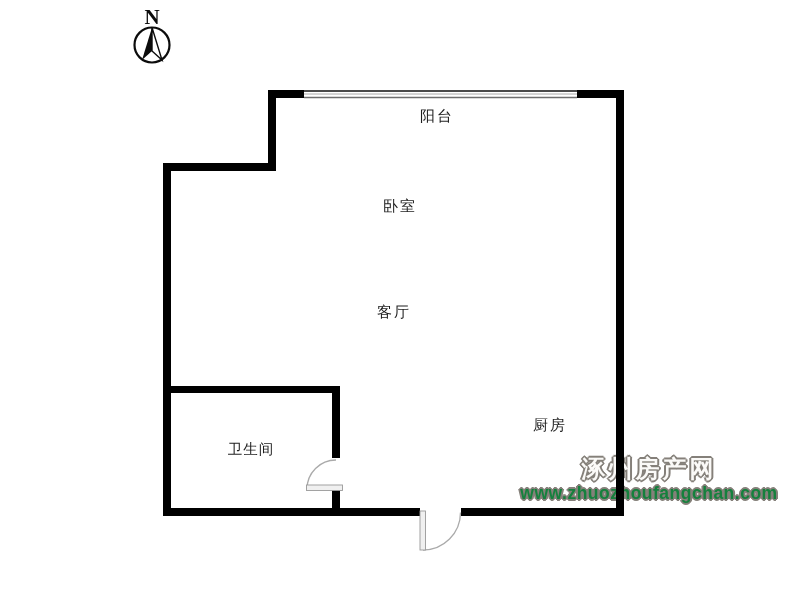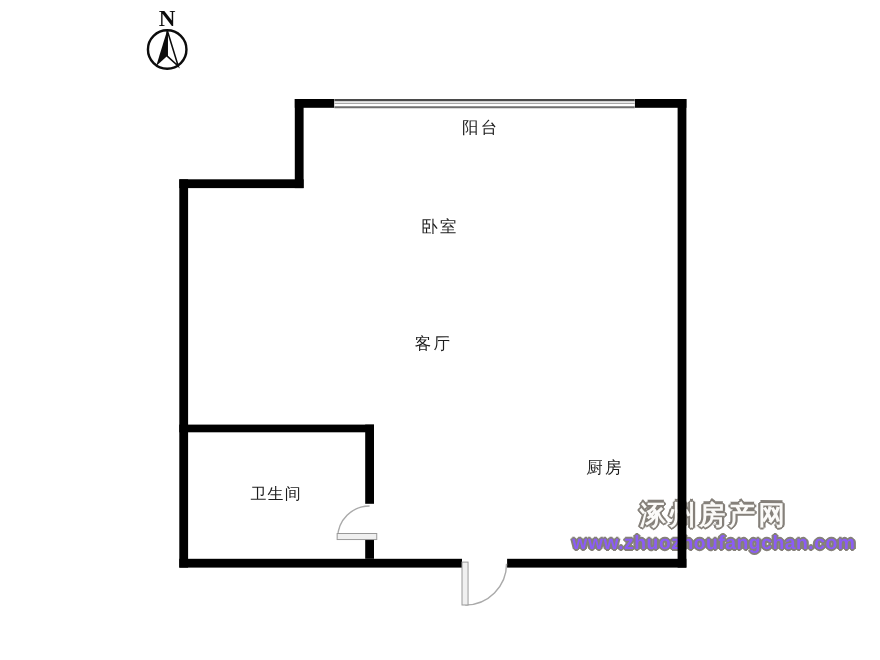--- a/index.html
+++ b/index.html
@@ -56,21 +56,21 @@
       -2px 0 0 #85807a, 2px 0 0 #85807a,
       0 -2px 0 #85807a, 0 2px 0 #85807a,
       -1px -1px 0 #85807a, 1px -1px 0 #85807a,
       -1px 1px 0 #85807a, 1px 1px 0 #85807a;
   }
   .watermark .wm-url {
     margin-top: 4px;
     font-size: 17.5px;
     font-weight: bold;
     letter-spacing: 0.5px;
-    color: #8b5cf6;
+    color: #15803d;
     text-shadow:
       -2px 0 0 #85807a, 2px 0 0 #85807a,
       0 -2px 0 #85807a, 0 2px 0 #85807a,
       -1px -1px 0 #85807a, 1px -1px 0 #85807a,
       -1px 1px 0 #85807a, 1px 1px 0 #85807a;
   }
 </style>
 </head>
 <body>
 

